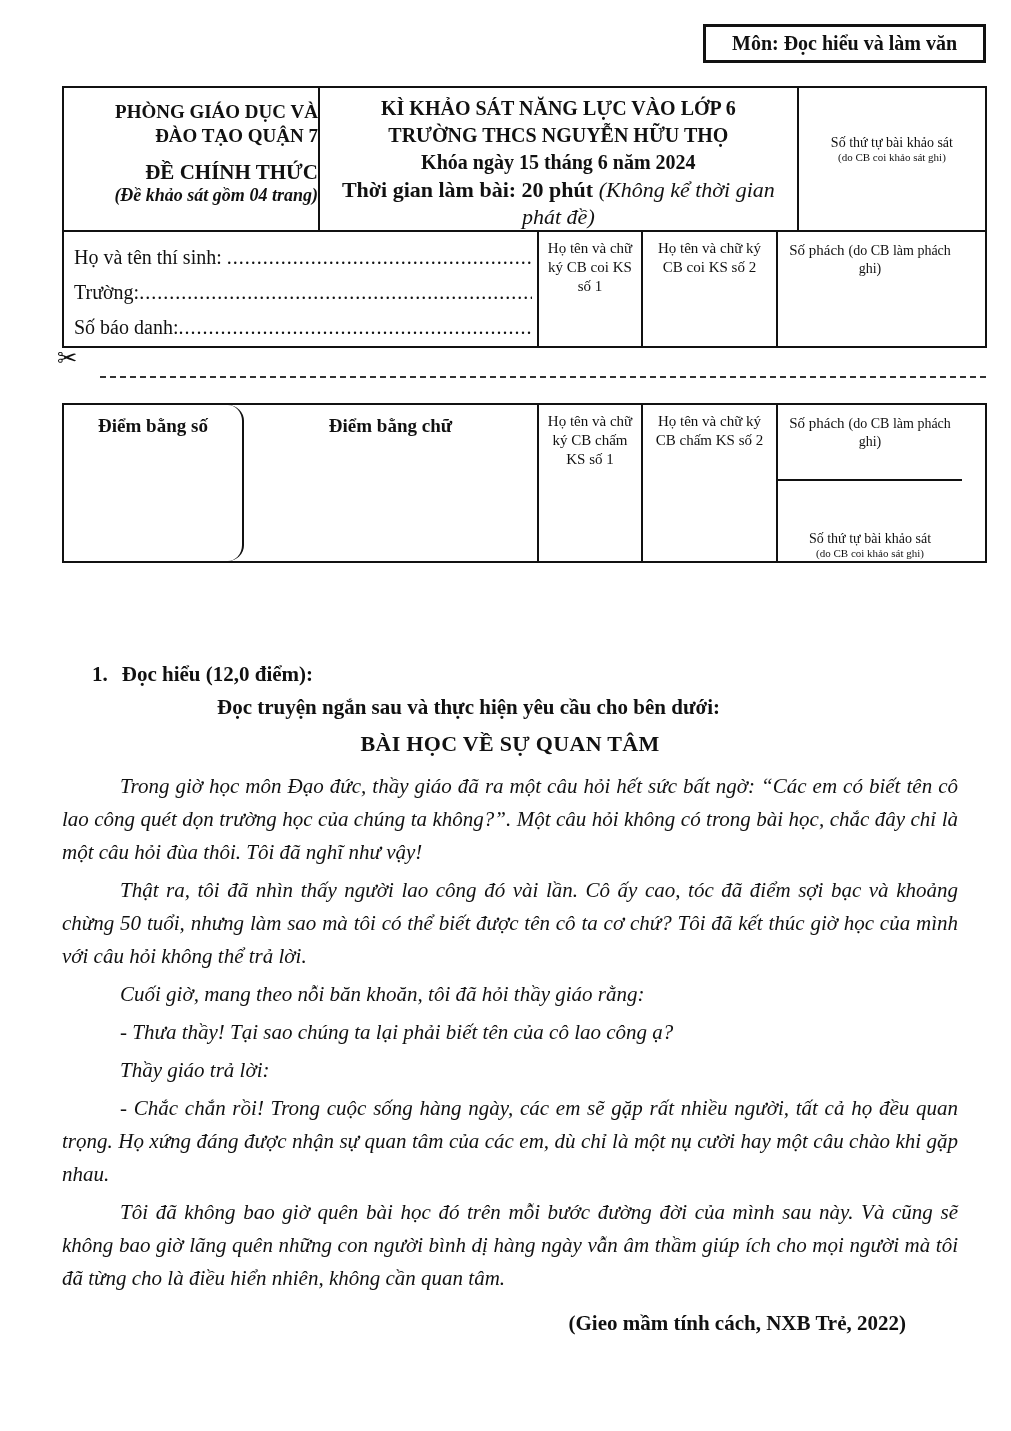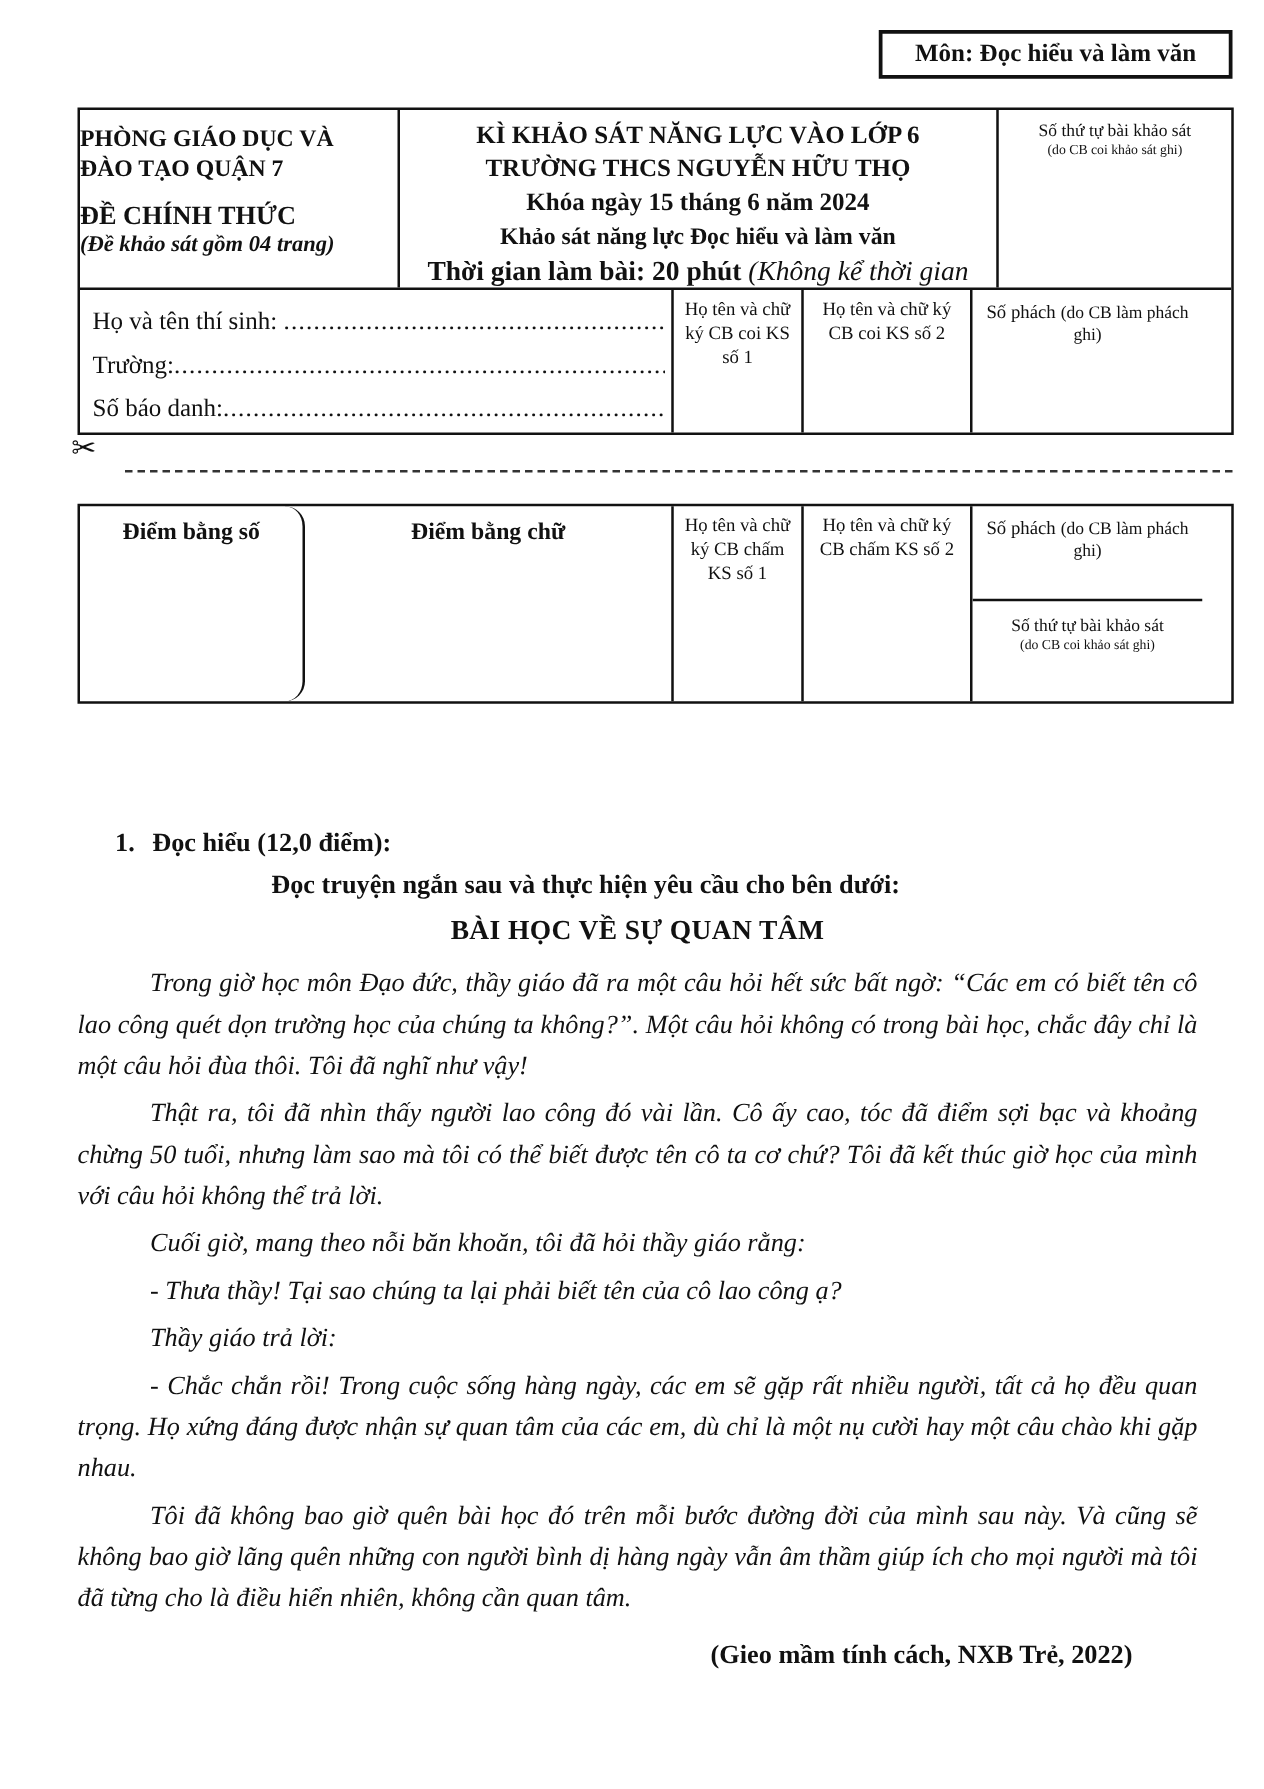--- a/index.html
+++ b/index.html
@@ -22,34 +22,34 @@
 
   
   .tbl { position: absolute; left: 62px; width: 925px; border: 2px solid #111; }
   .t1 { top: 86px; }
   .row { display: flex; }
   .cell { border-right: 2px solid #111; overflow: hidden; }
   .cell:last-child { border-right: none; }
   .t1 .row1 { height: 144px; border-bottom: 2px solid #111; }
   .t1 .row2 { height: 114px; }
 
-  .hdr-left { width: 257px; text-align: left; padding-top: 12px; }
+  .hdr-left { width: 257px; text-align: right; padding-top: 12px; }
   .hdr-left .dept { font-weight: bold; font-size: 19px; line-height: 24px; }
   .hdr-left .official { font-weight: bold; font-size: 21px; margin-top: 12px; }
   .hdr-left .note { font-weight: bold; font-style: italic; font-size: 18px; }
 
   .hdr-center { width: 481px; text-align: center; padding-top: 7px; }
   .hdr-center .l { font-weight: bold; font-size: 20px; line-height: 27px; }
   .hdr-center .l4 { font-size: 19px; }
   .hdr-center .l5 { font-size: 22px; line-height: 27px; }
   .hdr-center .l5 .b { font-weight: bold; }
   .hdr-center .l5 .i { font-style: italic; font-weight: normal; }
 
   .hdr-serial { width: 187px; text-align: center; padding-top: 9px; }
-  .small-title { font-size: 14px; line-height: 17px; }
+  .small-title { font-size: 14px; line-height: 17px; margin-top: 37px; }
   .small-note  { font-size: 11px; line-height: 13px; }
 
   .cand-cell { width: 475px; padding: 8px 0 0 10px; }
   .cand-line { font-size: 20px; line-height: 35px; white-space: nowrap; overflow: hidden; width: 458px; }
   .cand-line .dots { letter-spacing: 1px; }
 
   .sign-cell { text-align: center; padding: 7px 8px 0 8px; font-size: 15px; line-height: 19px; }
   .sign-1 { width: 104px; }
   .sign-2 { width: 135px; }
 
@@ -103,21 +103,20 @@
       <div class="cell hdr-left">
         <div class="dept">PHÒNG GIÁO DỤC VÀ</div>
         <div class="dept">ĐÀO TẠO QUẬN 7</div>
         <div class="official">ĐỀ CHÍNH THỨC</div>
         <div class="note">(Đề khảo sát gồm 04 trang)</div>
       </div>
       <div class="cell hdr-center">
         <div class="l">KÌ KHẢO SÁT NĂNG LỰC VÀO LỚP 6</div>
         <div class="l">TRƯỜNG THCS NGUYỄN HỮU THỌ</div>
         <div class="l">Khóa ngày 15 tháng 6 năm 2024</div>
-        <div class="l l4">Khảo sát năng lực Đọc hiểu và làm văn</div>
         <div class="l5">
           <span class="b">Thời gian làm bài: 20 phút</span>
           <span class="i">(Không kể thời gian phát đề)</span>
         </div>
       </div>
       <div class="cell hdr-serial">
         <div class="small-title">Số thứ tự bài khảo sát</div>
         <div class="small-note">(do CB coi khảo sát ghi)</div>
       </div>
     </div>

